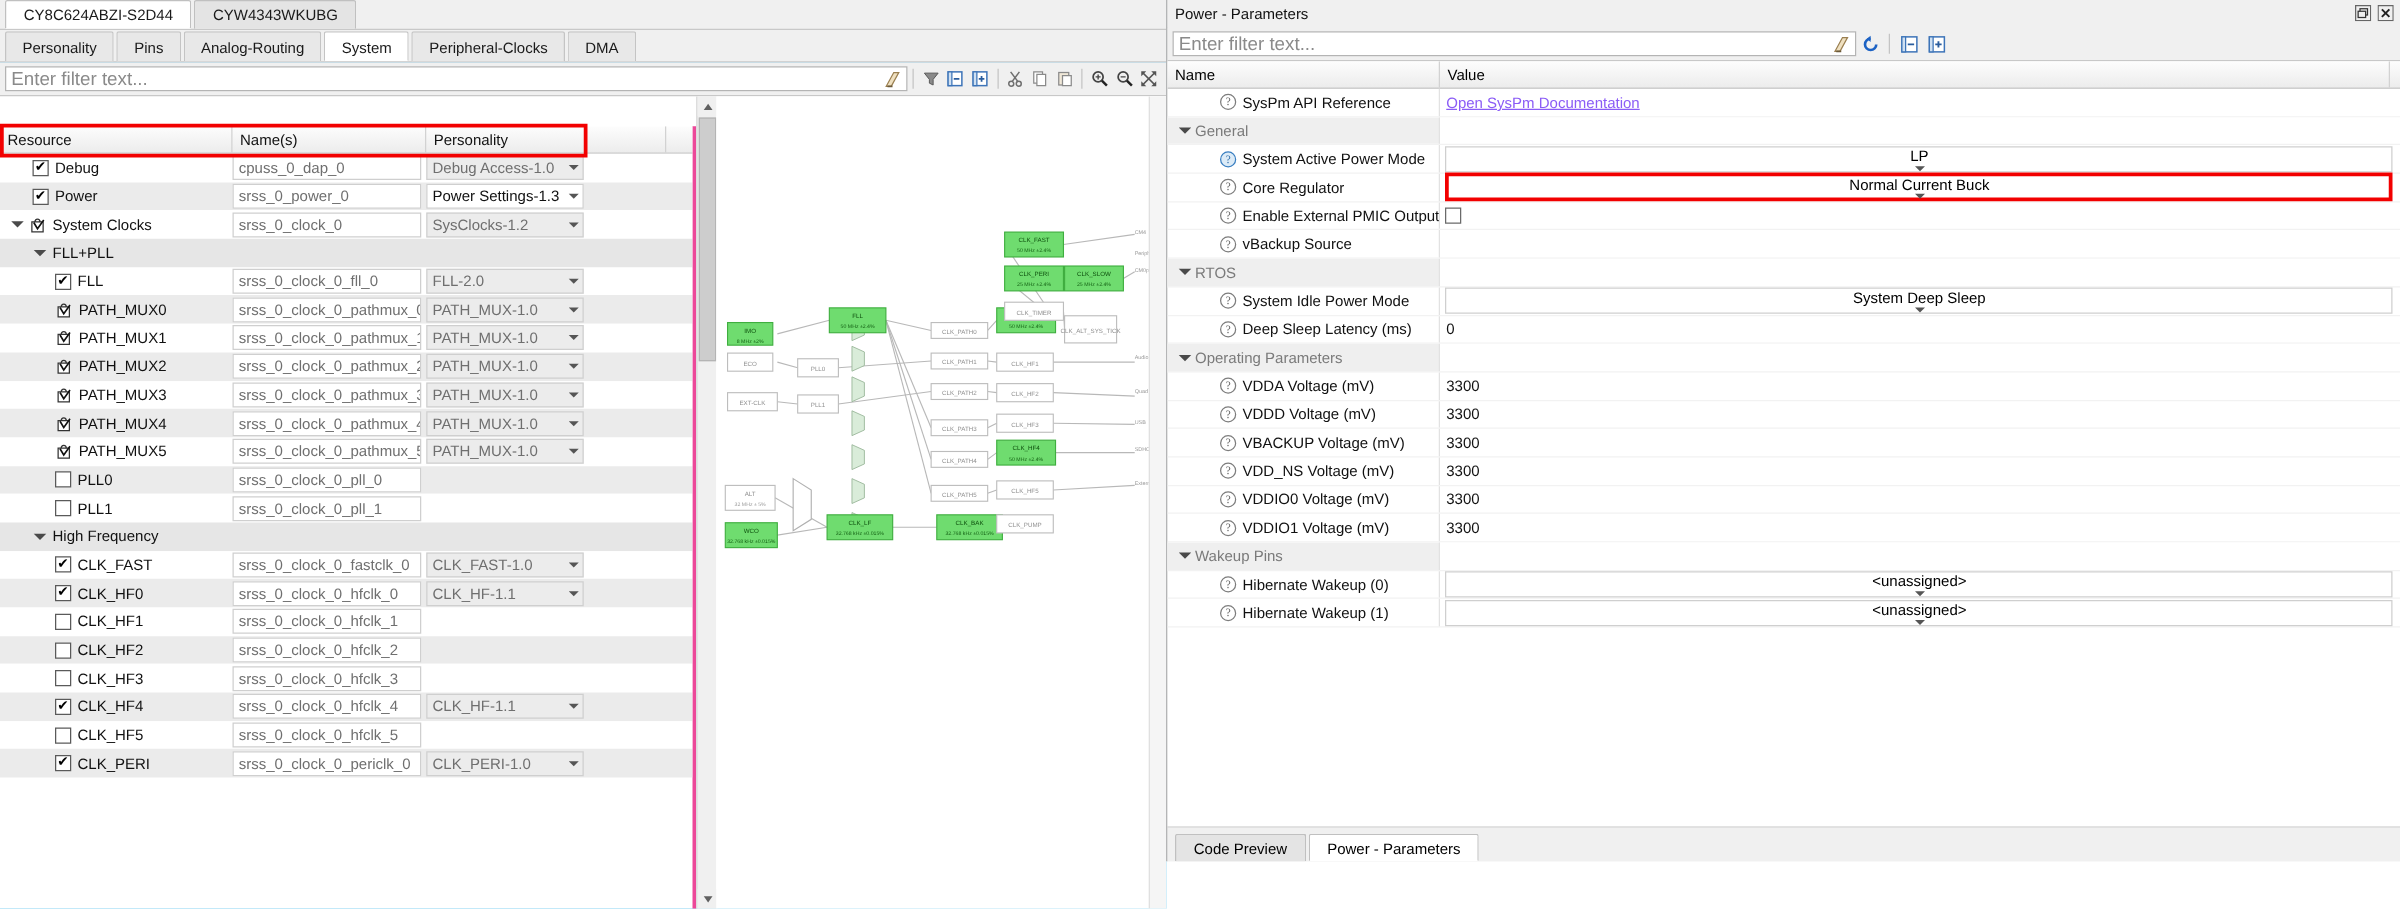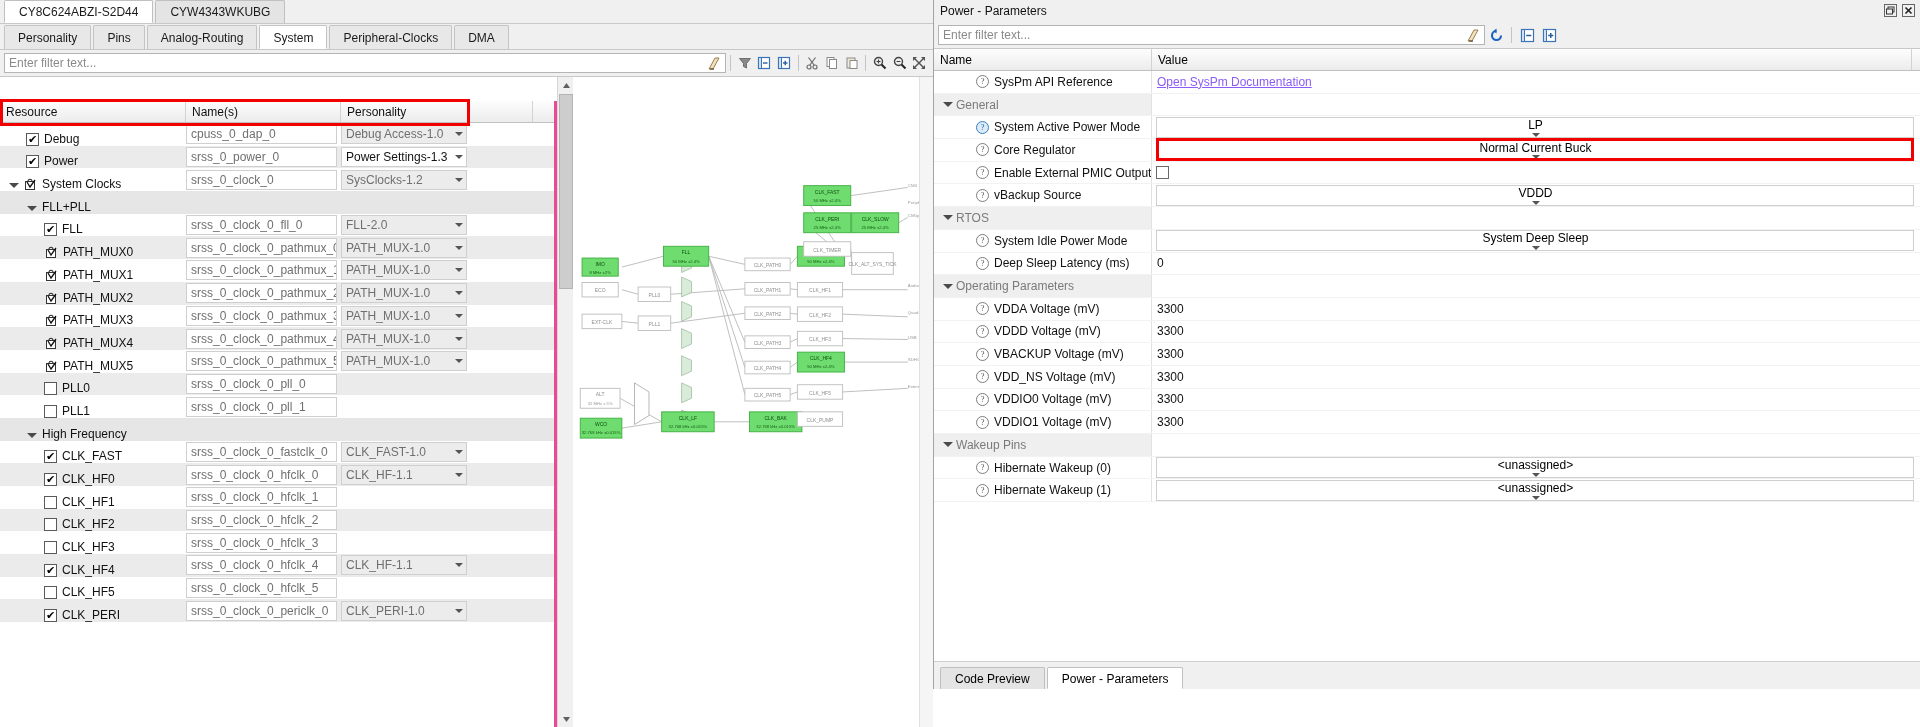--- a/index.html
+++ b/index.html
@@ -85,21 +85,21 @@
   .filter-input {
     flex: 0 0 auto;
     width: 722px;
     height: 20px;
     background: #ffffff;
     border: 1px solid #b4b4b4;
     display: flex; align-items: center;
     padding: 0 4px;
     position: relative;
   }
-  .filter-placeholder { color: #8a8a8a; font-size: 12px; }
+  .filter-placeholder { color: #8a8a8a; font-size: 15px; }
   .eraser-icon { position: absolute; right: 4px; top: 2px; }
   .tb-sep { width: 1px; height: 16px; background: #c4c4c4; margin: 0 4px; }
   .tb-btn { width: 20px; height: 20px; display: flex; align-items: center; justify-content: center; }
 
   
   .table-wrap {
     flex: 1;
     display: flex;
     background: #ffffff;
     border-top: 1px solid #c8c8c8;
@@ -114,21 +114,21 @@
     font-size: 12px;
   }
   .th { line-height: 22px; padding-left: 6px; border-right: 1px solid #d2d2d2; color: #111; overflow:hidden; white-space:nowrap;}
   .th.c1 { width: 186px; }
   .th.c2 { width: 155px; }
   .th.c3 { width: 192px; }
   .trow { height: 22.7px; display: flex; align-items: center; font-size: 12px; }
   .trow.alt { background: #ebebeb; }
   .trow.white { background: #ffffff; }
   .trow.grp { background: #e6e6e6; }
-  .cell1 { width: 186px; display: flex; align-items: flex-end; height: 100%; overflow: hidden; white-space: nowrap; }
+  .cell1 { width: 186px; display: flex; align-items: center; height: 100%; overflow: hidden; white-space: nowrap; }
   .cell2 { width: 155px; height: 21px; display: flex; align-items: center; }
   .cell3 { width: 192px; height: 21px; display: flex; align-items: center; }
   .fieldbox {
     width: 151px; height: 20px; background: #ffffff;
     border: 1px solid #cfcfcf; color: #6f6f6f; font-size: 12px;
     display: flex; align-items: center; padding-left: 4px; overflow: hidden; white-space: nowrap;
   }
   .combobox {
     width: 126px; height: 20px; background: #ececec;
     border: 1px solid #cfcfcf; color: #6f6f6f; font-size: 12px;
@@ -970,26 +970,20 @@
             </div>
             <div class="p-val">
               <span class="p-chk"></span>
             </div>
           </div>
           <div class="p-row">
             <div class="p-name" style="padding-left: 42px;">
               <span class="qmark">?</span>
               <span class="p-lbl">vBackup Source</span>
             </div>
-            <div class="p-val">
-              <div class="p-combo">
-                <span>VDDD</span>
-                <span class="caret"></span>
-              </div>
-            </div>
           </div>
           <div class="p-row cat">
             <div class="p-name cat-n" style="padding-left: 8px;">
               <span class="cat-twisty"></span>
               <span class="cat-text">RTOS</span>
             </div>
             <div class="p-val"></div>
           </div>
           <div class="p-row">
             <div class="p-name" style="padding-left: 42px;">

